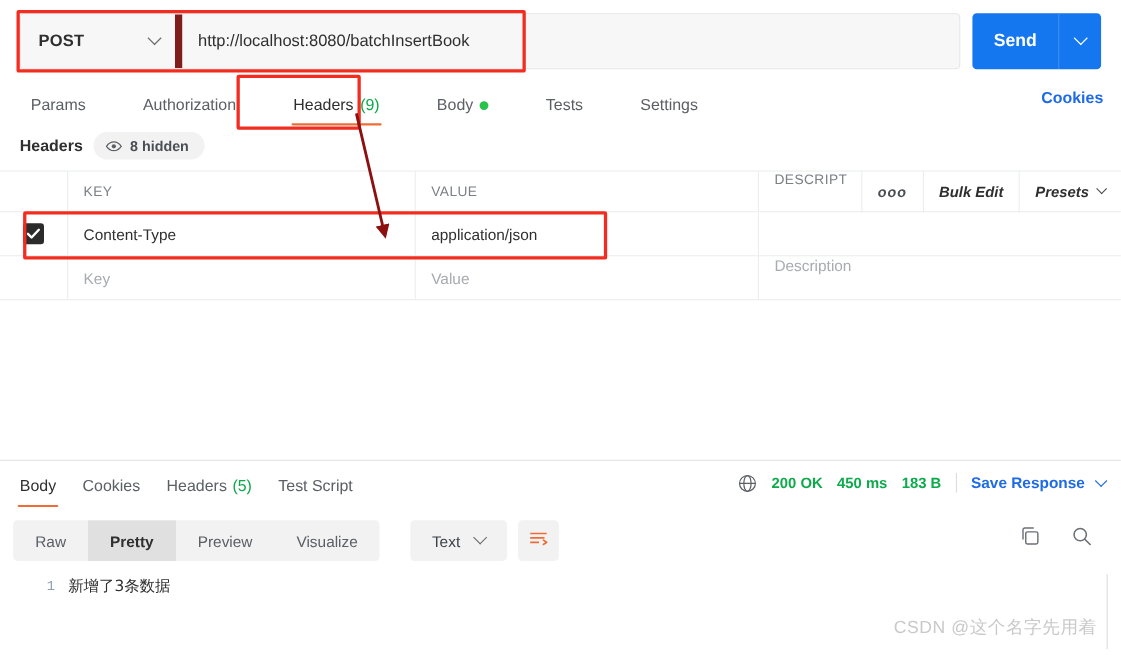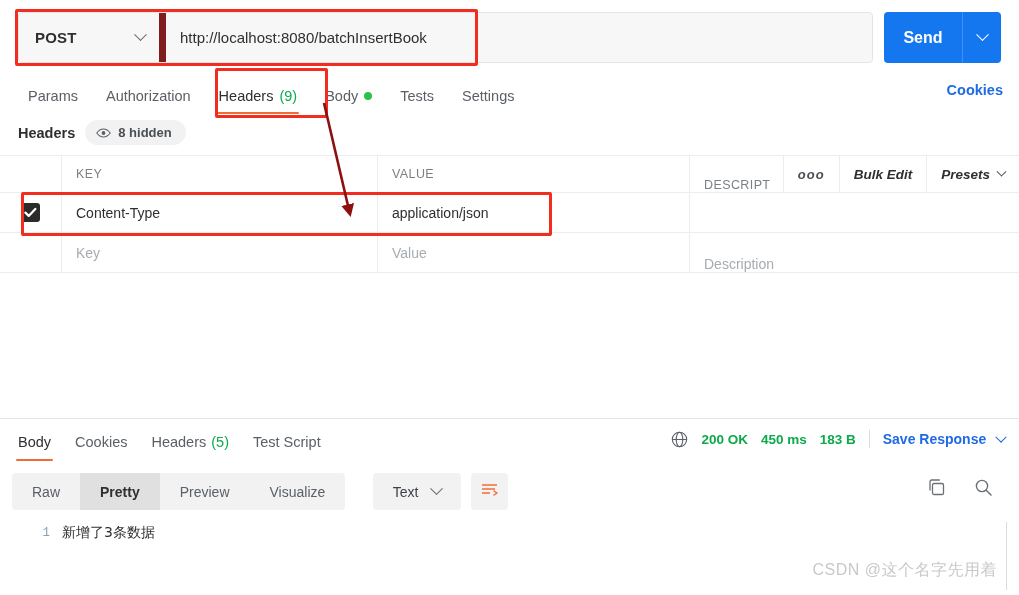--- a/index.html
+++ b/index.html
@@ -89,20 +89,21 @@
   }
 
   
   .req-tabs {
     position: absolute;
     left: 0; top: 76px;
     width: 1019px; height: 40px;
     display: flex;
     align-items: center;
     padding-left: 14px;
+    gap: 24px;
   }
   .rtab {
     position: relative;
     font-size: 14.5px;
     color: #5b6066;
     padding: 0 14px;
     height: 40px;
     display: flex; align-items: center; gap: 6px;
     white-space: nowrap;
   }
@@ -163,21 +164,21 @@
     border-bottom: 1px solid #eceded;
     align-items: stretch;
   }
   .tbl-row.head { border-top: 1px solid #eceded; height: 38px; }
   .c-check { width: 62px; border-right: 1px solid #eceded;
              display:flex; align-items:center; justify-content:center; }
   .c-key   { width: 316px; border-right: 1px solid #eceded;
              display:flex; align-items:center; padding-left: 14px; }
   .c-val   { width: 312px; border-right: 1px solid #eceded;
              display:flex; align-items:center; padding-left: 14px; }
-  .c-desc  { flex: 1; display:flex; align-items:flex-end; padding-left: 14px; }
+  .c-desc  { flex: 1; display:flex; align-items:flex-start; padding-left: 14px; }
   .hdr-txt { font-size: 12.5px; color: #7b8085; letter-spacing: .4px; }
   .cell-txt { font-size: 14px; color: #2f2f2f; }
   .cell-ph  { font-size: 14px; color: #a7acb1; }
 
   .head-right {
     position: absolute;
     right: 0; top: 0;
     height: 38px;
     display: flex; align-items: stretch; font-style: italic;
   }

